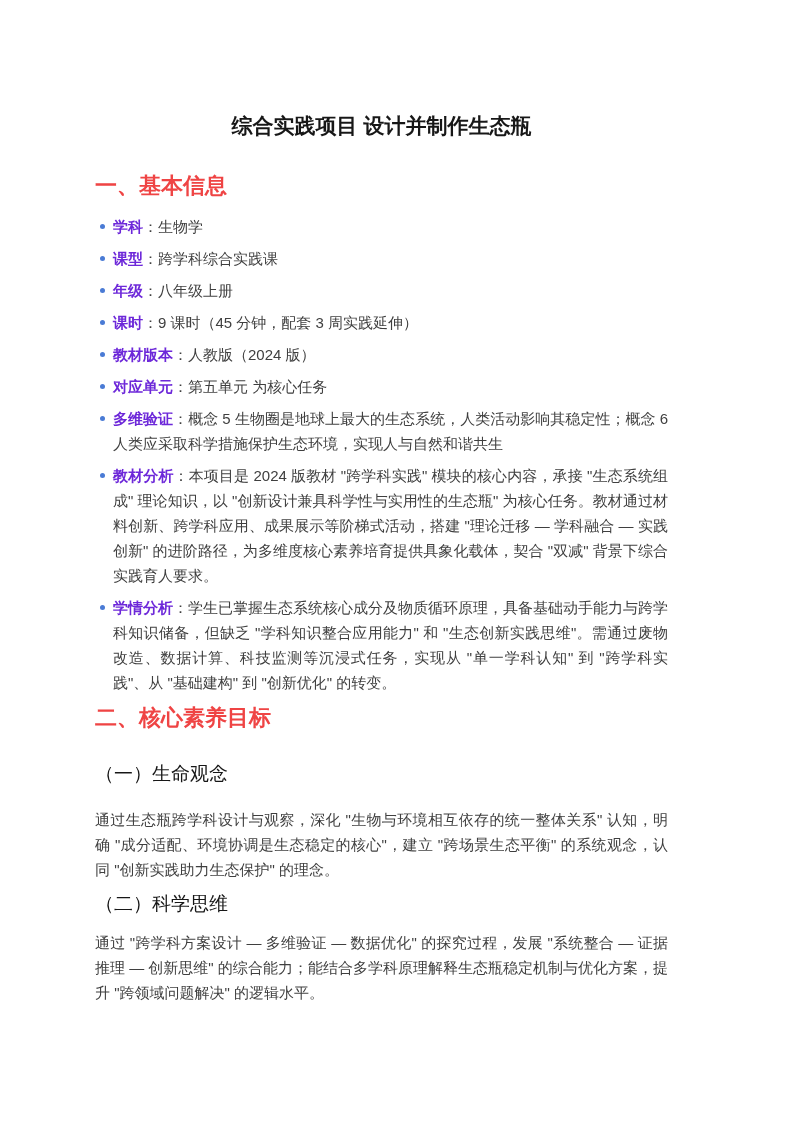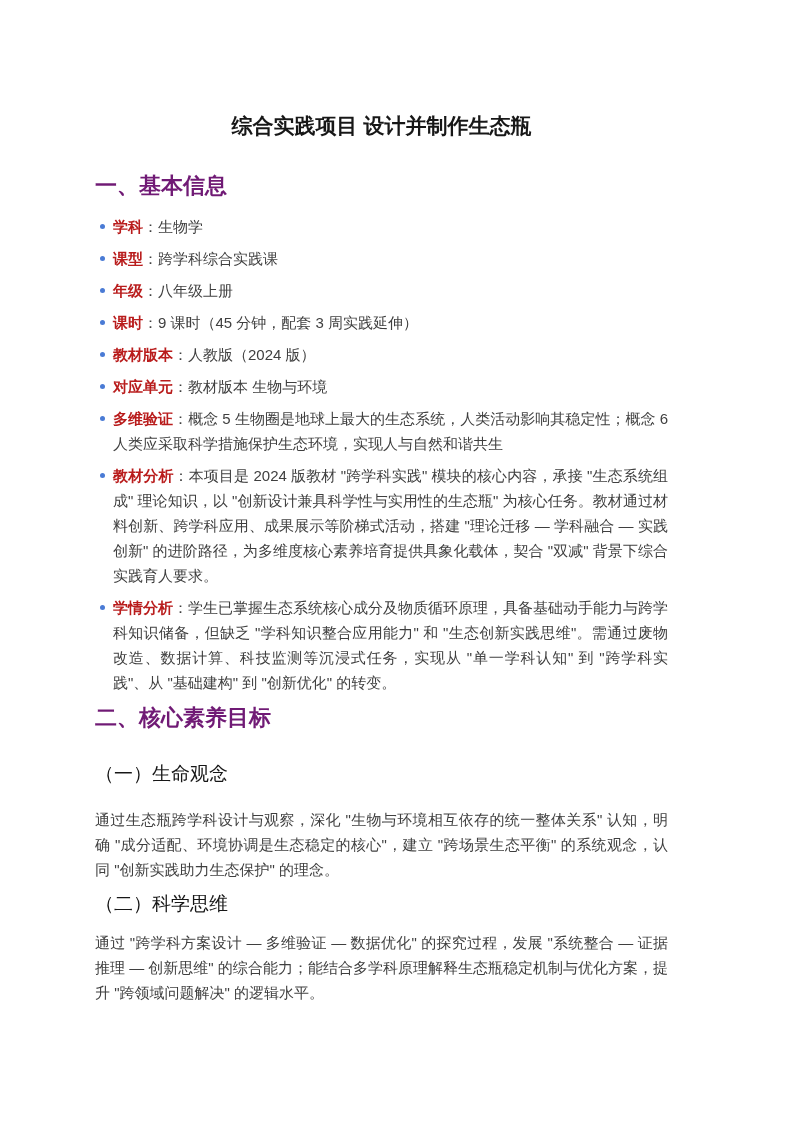--- a/index.html
+++ b/index.html
@@ -20,21 +20,21 @@
     font-size: 21px;
     line-height: 28px;
     font-weight: 700;
     color: #171717;
   }
   .h1 {
     margin: 32px 0 0;
     font-size: 22px;
     line-height: 28px;
     font-weight: 700;
-    color: #701a75;
+    color: #ef4444;
   }
   .h1.second { margin-top: 9px; }
   ul.info-list {
     list-style: none;
     margin: 14px 0 0;
     padding: 0;
   }
   li.info-item {
     position: relative;
     padding-left: 18px;
@@ -45,21 +45,21 @@
   }
   .dot {
     position: absolute;
     left: 5px;
     top: 10px;
     width: 5px;
     height: 5px;
     border-radius: 50%;
     background: #4a7bd5;
   }
-  .item-label { font-weight: 700; color: #b91c1c; }
+  .item-label { font-weight: 700; color: #6d28d9; }
   .sep { color: #3f3f3f; }
   .h2 {
     margin: 29px 0 0;
     font-size: 19px;
     line-height: 26px;
     font-weight: 400;
     color: #171717;
   }
   .h2.second { margin-top: 9px; }
   p.body-para {
@@ -97,21 +97,21 @@
       <li class="info-item">
         <span class="dot"></span>
         <span class="item-label">课时</span><span class="sep">：</span><span>9 课时（45 分钟，配套 3 周实践延伸）</span>
       </li>
       <li class="info-item">
         <span class="dot"></span>
         <span class="item-label">教材版本</span><span class="sep">：</span><span>人教版（2024 版）</span>
       </li>
       <li class="info-item">
         <span class="dot"></span>
-        <span class="item-label">对应单元</span><span class="sep">：</span><span>教材版本 生物与环境</span>
+        <span class="item-label">对应单元</span><span class="sep">：</span><span>第五单元 为核心任务</span>
       </li>
       <li class="info-item">
         <span class="dot"></span>
         <span class="item-label">多维验证</span><span class="sep">：</span><span>概念 5 生物圈是地球上最大的生态系统，人类活动影响其稳定性；概念 6 人类应采取科学措施保护生态环境，实现人与自然和谐共生</span>
       </li>
       <li class="info-item">
         <span class="dot"></span>
         <span class="item-label">教材分析</span><span class="sep">：</span><span>本项目是 2024 版教材 "跨学科实践" 模块的核心内容，承接 "生态系统组成" 理论知识，以 "创新设计兼具科学性与实用性的生态瓶" 为核心任务。教材通过材料创新、跨学科应用、成果展示等阶梯式活动，搭建 "理论迁移 — 学科融合 — 实践创新" 的进阶路径，为多维度核心素养培育提供具象化载体，契合 "双减" 背景下综合实践育人要求。</span>
       </li>
       <li class="info-item">

